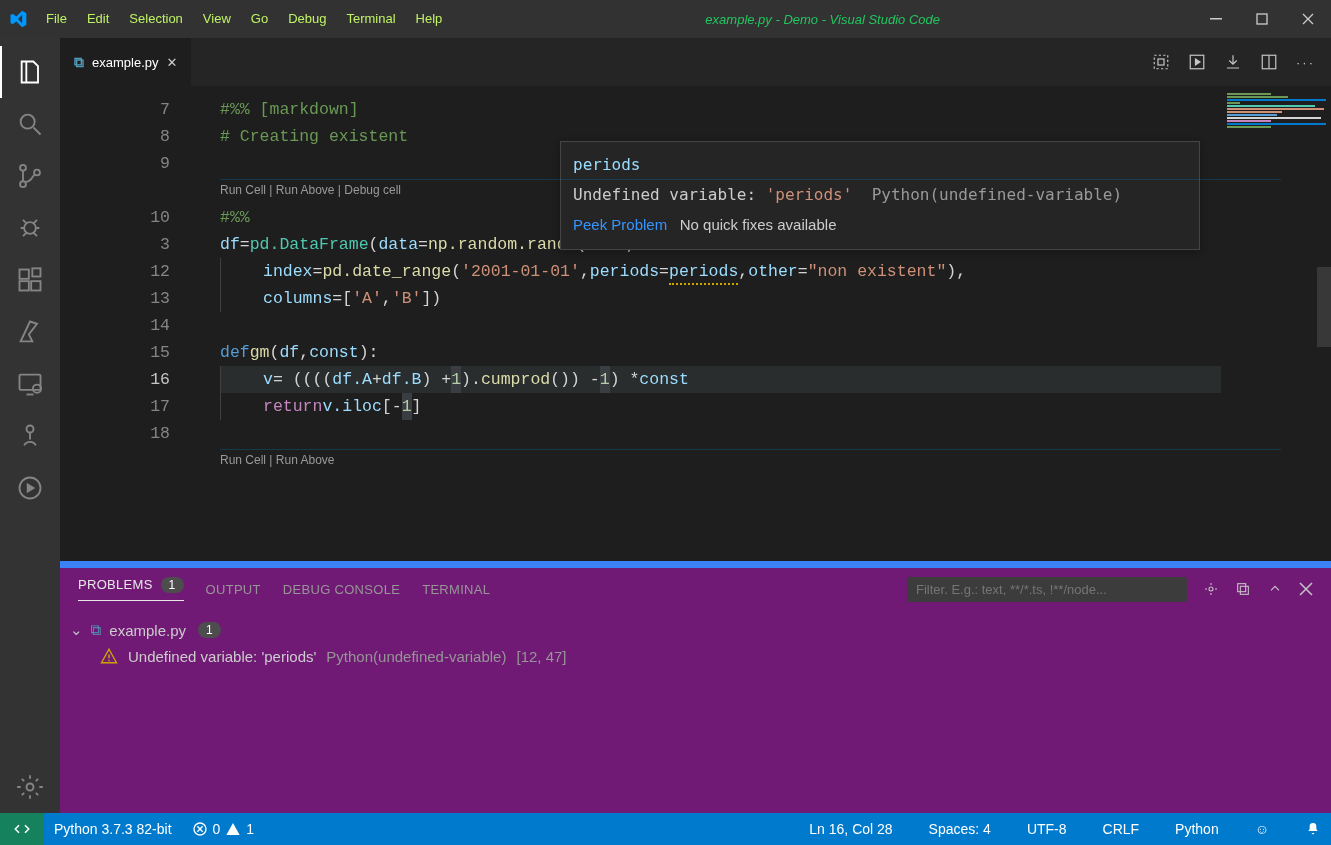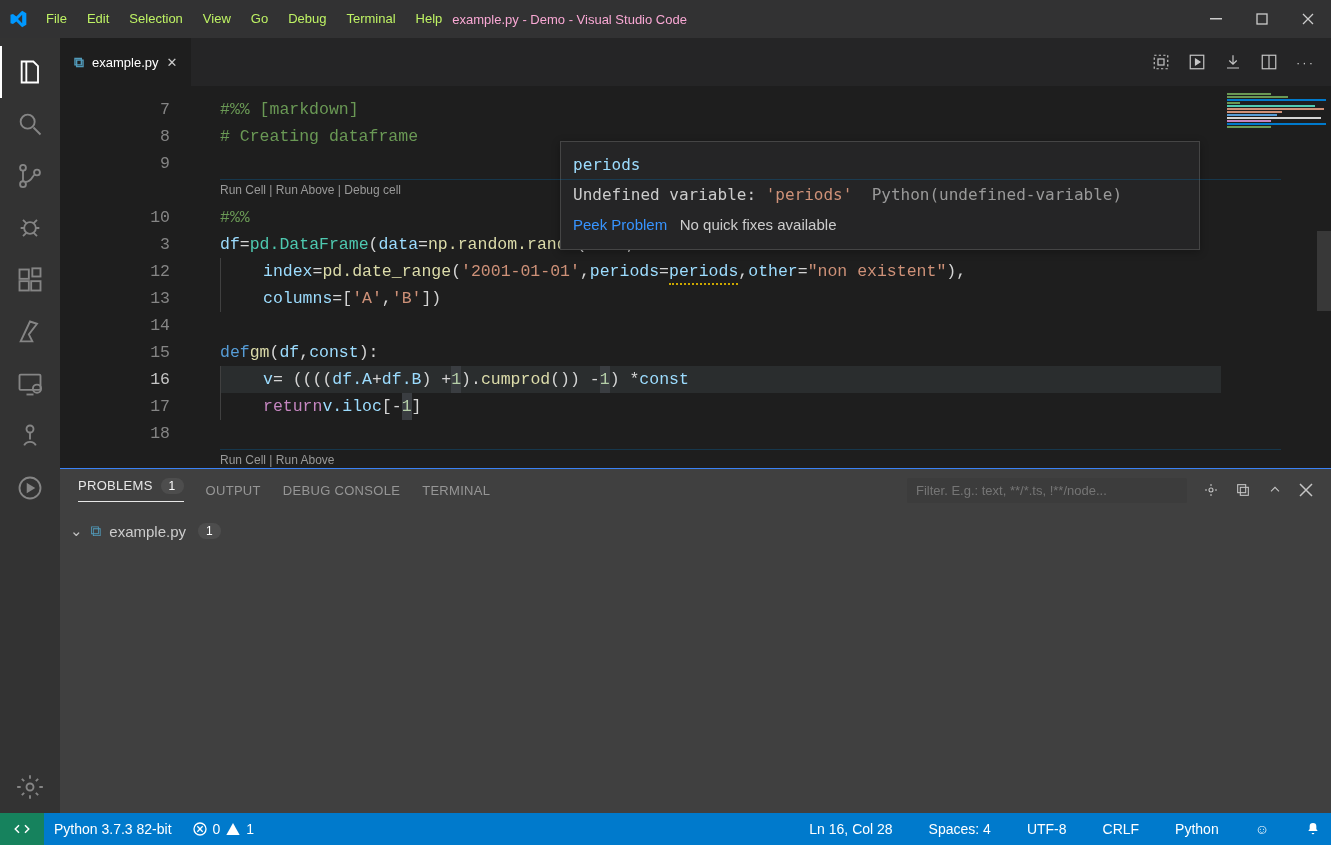--- a/index.html
+++ b/index.html
@@ -12,21 +12,21 @@
   }
   
   .titlebar {
     height: 38px; background: #323233;
     display: flex; align-items: center;
     padding: 0;
   }
   .titlebar .logo { width: 36px; display:flex; align-items:center; justify-content:center; }
   .menu { display: flex; }
   .menu-item { padding: 0 10px; line-height: 38px; color:#bef264; cursor:default; }
-  .title-center { flex: 1; color:#f9a8d4; }
+  .title-center { flex: 1; text-align: center; color:#22c55e;font-style:italic; }
   .window-controls { display:flex; }
   .window-btn { width:46px; height:38px; display:flex; align-items:center; justify-content:center; color:#ccc; }
   
   .activitybar {
     position:absolute; left:0; top:38px; bottom:32px; width:60px;
     background:#333333; display:flex; flex-direction:column; align-items:center;
     padding-top:8px;
   }
   .activity-icon { width:60px; height:52px; display:flex; align-items:center; justify-content:center; color:#858585; }
   .activity-icon.active { color:#fff; border-left:2px solid #fff; }
@@ -91,21 +91,21 @@
   .squiggle {
     border-bottom:2px dotted #cca700;
   }
   .hl-occ { background:#3a3d41; }
   
   .minimap { position:absolute; right:0; top:0; width:110px; height:100%; background:#1e1e1e; border-left:0; overflow:hidden; }
   .minimap .mm-line { height:2px; margin:1px 6px; }
   .scrollthumb { position:absolute; right:0; top:38%; width:14px; height:80px; background:#4f4f4f88; }
   
   .panel {
-    height:345px; background:#404040; border-top:1px solid #3b82f6;
+    height:252px; background:#701a75; border-top:7px solid #3b82f6;
     display:flex; flex-direction:column;
   }
   .panel-tabs { height:42px; display:flex; align-items:center; gap:22px; padding:0 18px; }
   .panel-tab { color:#969696; font-size:13px; letter-spacing:.3px; }
   .panel-tab.active { color:#e7e7e7; border-bottom:1px solid #e7e7e7; padding-bottom:8px;}
   .badge { background:#4d4d4d; color:#fff; border-radius:10px; padding:1px 8px; font-size:12px; margin-left:4px;}
   .panel-tabs .tools { margin-left:auto; display:flex; align-items:center; gap:16px; color:#c5c5c5; }
   .filter {
     width:280px; background:#3c3c3c; border:1px solid #3c3c3c;
     color:#a6a6a6; padding:4px 8px; font-size:13px; border-radius:2px;
@@ -285,21 +285,21 @@
           <div class="ln cur" style="position: absolute; top: 280px;">16</div>
           <div class="ln" style="position: absolute; top: 307px;">17</div>
           <div class="ln" style="position: absolute; top: 334px;">18</div>
           <div class="ln" style="position: absolute; top: 361px;"></div>
         </div>
       <div class="lines" id="codelines">
           <div class="line" style="position: absolute; top: 10px;">
             <span class="c-comment">#%% [markdown]</span>
           </div>
           <div class="line" style="position: absolute; top: 37px;">
-            <span class="c-comment"># Creating dataframe</span>
+            <span class="c-comment"># Creating existent</span>
           </div>
           <div class="line" style="position: absolute; top: 64px;"></div>
           <div class="line codelens" style="position: absolute; top: 91px;">Run Cell | Run Above | Debug cell</div>
           <div class="line" style="position: absolute; top: 118px;">
             <span class="c-comment">#%%</span>
           </div>
           <div class="line" style="position: absolute; top: 145px;">
             <span class="c-var">df </span>
             <span class="c-plain">= </span>
             <span class="c-type">pd.DataFrame</span>
@@ -443,20 +443,32 @@
           </span>
       </div>
     </div>
     <div class="problems-body">
       <div class="prob-file">
         <span class="chev">⌄</span>
         <span style="color:#519aba">⧉</span>
         <span>example.py</span>
         <span class="badge">1</span>
       </div>
+      <div class="prob-item">
+        <span>
+            <svg width="18" height="18" viewBox="0 0 24 24">
+              <path d="M12 3l10 18H2z" fill="none" stroke="#cca700" stroke-width="1.8"></path>
+              <rect x="11" y="10" width="2" height="5" fill="#cca700"></rect>
+              <rect x="11" y="17" width="2" height="2" fill="#cca700"></rect>
+            </svg>
+          </span>
+        <span>Undefined variable: 'periods'</span>
+        <span class="prob-src">Python(undefined-variable)</span>
+        <span class="prob-loc">[12, 47]</span>
+      </div>
     </div>
   </div>
 </div>
 
 <div class="statusbar">
   <div class="status-remote">
     <svg width="18" height="18" viewBox="0 0 24 24" fill="none" stroke="#fff" stroke-width="2">
         <path d="M8 7l-5 5 5 5M16 7l5 5-5 5"></path>
       </svg>
   </div>

